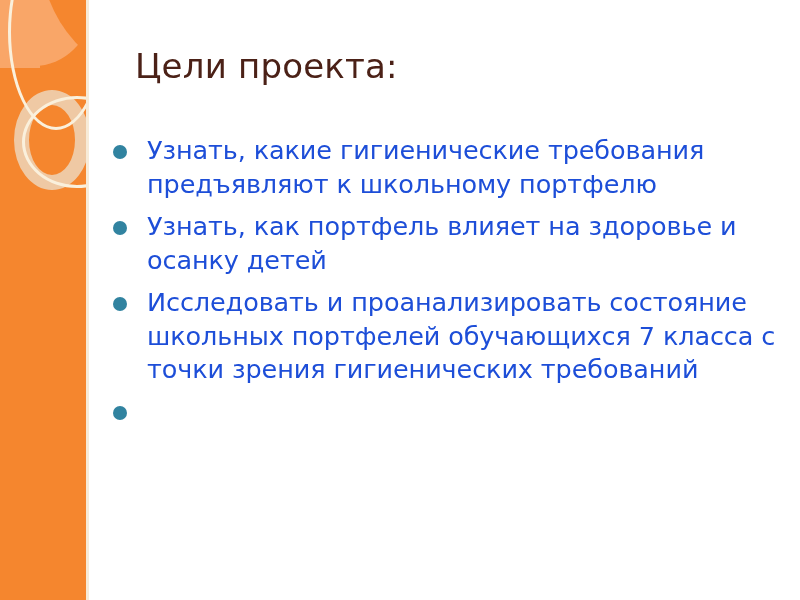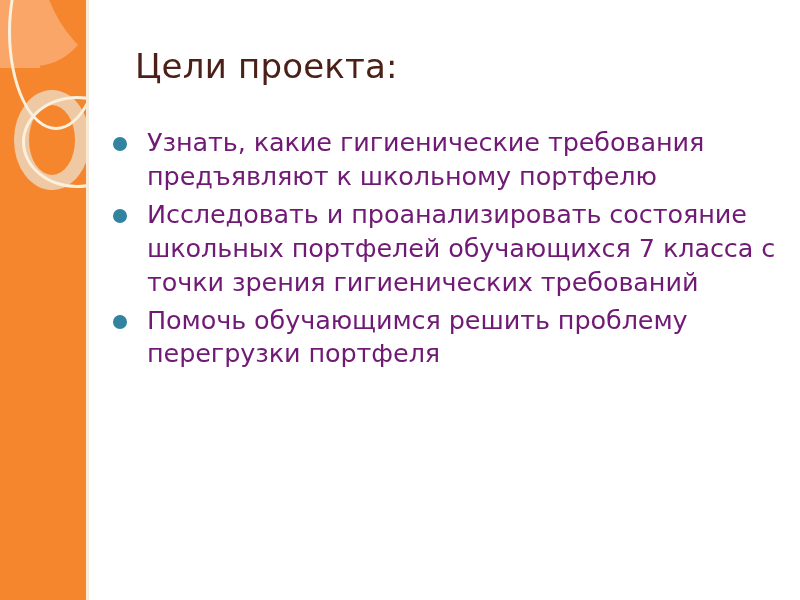--- a/index.html
+++ b/index.html
@@ -133,23 +133,24 @@
     list-style: none;
   }
 
   .bullet-item {
     position: relative;
     padding-left: 36px;
     margin-bottom: 4px;
     font-family: "DejaVu Sans", sans-serif;
     font-size: 25.5px;
     font-weight: 400;
-    color: #701a75;
+    color: #1d4ed8;
     line-height: 1.33;
     letter-spacing: -0.1px;
+    margin-top: 8px;
   }
 
   .bullet-marker {
     position: absolute;
     left: 2px;
     top: 11px;
     width: 14px;
     height: 14px;
     border-radius: 50%;
     background: #3183A0;
@@ -174,22 +175,25 @@
 
     <h1 class="slide-title">Цели проекта:</h1>
 
     <ul class="bullet-list">
       <li class="bullet-item">
         <span class="bullet-marker"></span>
         <span>Узнать, какие гигиенические требования предъявляют к школьному портфелю</span>
       </li>
       <li class="bullet-item">
         <span class="bullet-marker"></span>
+        <span>Узнать, как портфель влияет на здоровье и осанку детей</span>
+      </li>
+      <li class="bullet-item">
+        <span class="bullet-marker"></span>
         <span>Исследовать и проанализировать состояние школьных портфелей обучающихся 7 класса с точки зрения гигиенических требований</span>
       </li>
       <li class="bullet-item">
         <span class="bullet-marker"></span>
-        <span>Помочь обучающимся решить проблему перегрузки портфеля</span>
       </li>
     </ul>
 
   </div>
 </div>
 
 </body></html>

